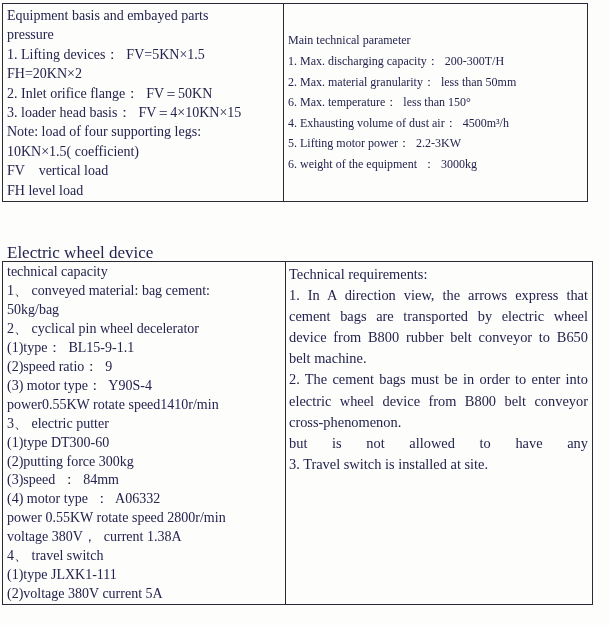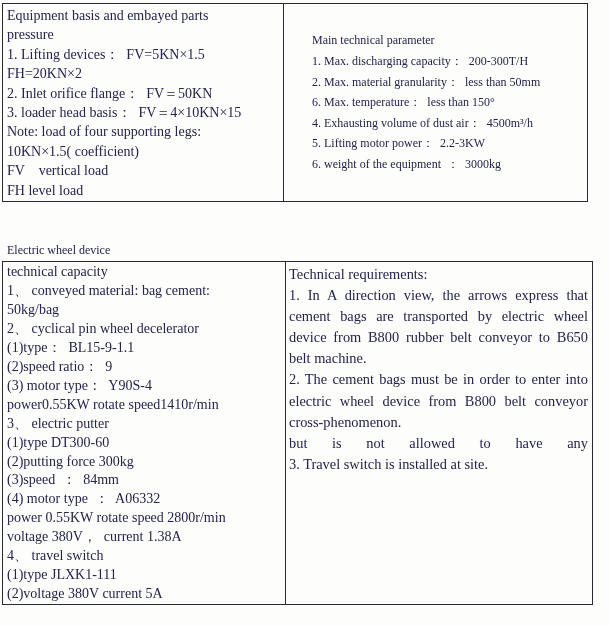--- a/index.html
+++ b/index.html
@@ -15,35 +15,35 @@
     color:var(--text);
   }
   .page{position:relative;width:609px;height:625px;overflow:hidden;}
   .tbl{
     position:absolute;
     border:1px solid var(--border);
     display:flex;
     box-sizing:border-box;
     background:var(--background);
   }
-  .tbl1{left:2px;top:3px;width:586px;height:199px;gap:24px;}
+  .tbl1{left:2px;top:3px;width:586px;height:199px;}
   .tbl2{left:2px;top:261px;width:591px;height:344px;}
   .cell{box-sizing:border-box;overflow:hidden;}
   .cell-divider{border-right:1px solid var(--border);}
   .t1-left{width:281px;padding:2px 4px;font-size:14px;line-height:19.4px;}
   .t1-right{flex:1;padding:2px 4px;font-size:12px;line-height:20.6px;
     display:flex;flex-direction:column;justify-content:center;}
   .t2-left{width:283px;padding:1px 4px;font-size:14px;line-height:18.95px;}
   .t2-right{flex:1;padding:2px 4px 2px 3px;font-size:14.4px;line-height:21.1px;}
   .pre .line{white-space:pre;}
   .t2-right .line{white-space:normal;}
   .j{text-align:justify;text-align-last:justify;}
   .caption{
     position:absolute;left:7px;top:243px;
-    font-size:12px;
+    font-size:17px;
     text-align:center;
   }
 </style>
 </head>
 <body>
 
 <div class="page">
 
   <div class="tbl tbl1">
     <div class="cell cell-divider t1-left pre">

